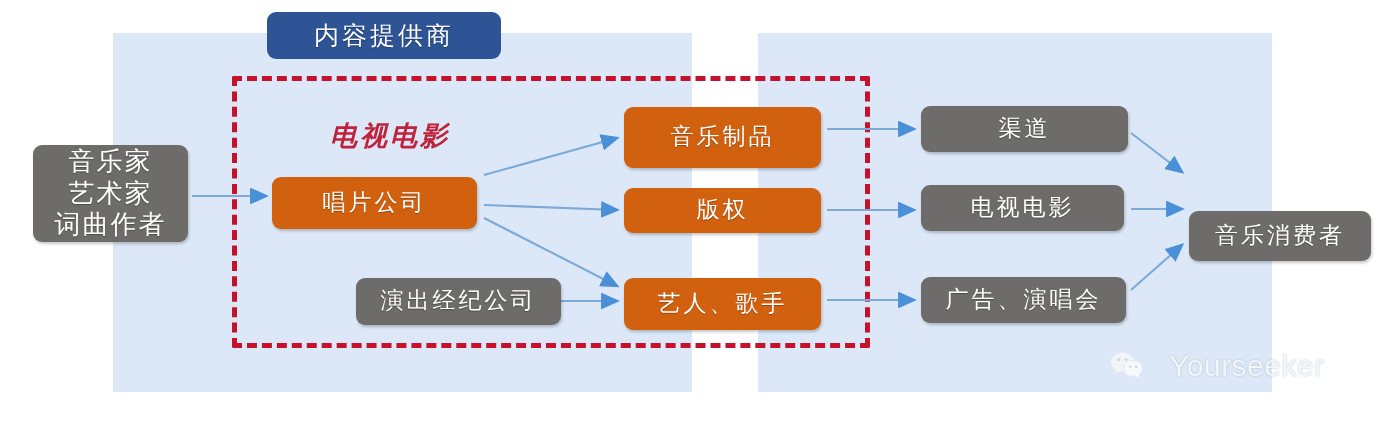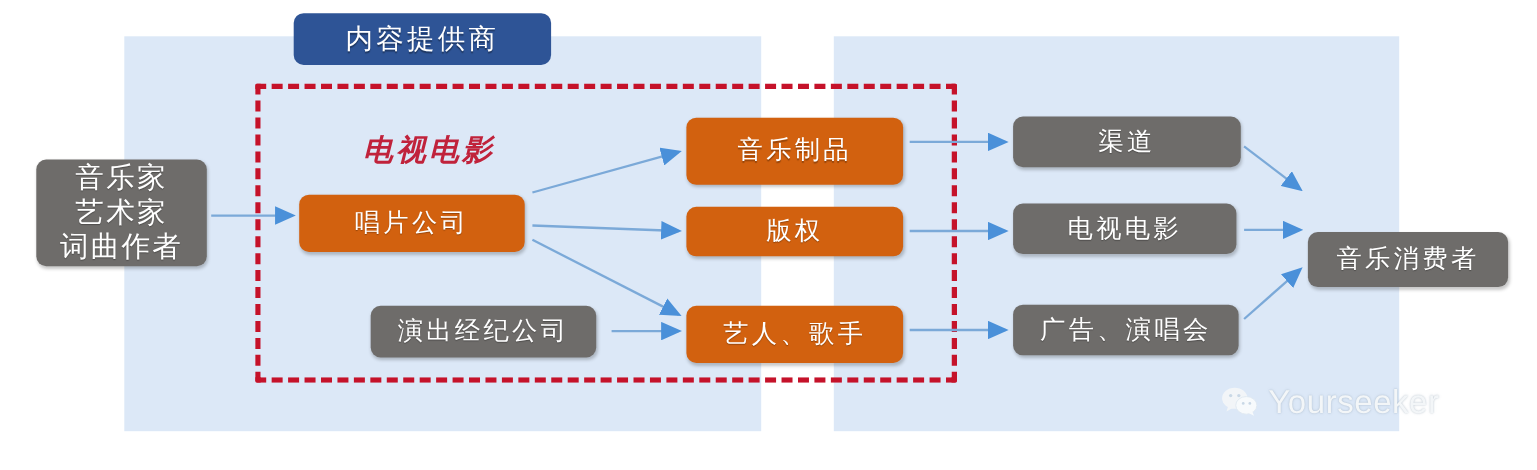--- a/index.html
+++ b/index.html
@@ -40,40 +40,40 @@
     font-size:23px;letter-spacing:3px;line-height:1.22;
     box-shadow:1px 2px 3px rgba(0,0,0,.22);
     text-shadow:0 1px 1px rgba(0,0,0,.30);
     text-align:center;
   }
   .node.grey{background:#6e6c6a;}
   .node.orange{background:#d2610f;}
 
   #node-artists{left:33px;top:145px;width:155px;height:97px;font-size:26px;letter-spacing:2px;}
   #node-label{left:272px;top:177px;width:205px;height:52px;}
-  #node-agency{left:337px;top:278px;width:205px;height:47px;}
+  #node-agency{left:356px;top:278px;width:205px;height:47px;}
   #node-products{left:624px;top:107px;width:197px;height:61px;}
   #node-copyright{left:624px;top:188px;width:197px;height:45px;}
   #node-artist-singer{left:624px;top:278px;width:197px;height:52px;}
   #node-channel{left:921px;top:106px;width:207px;height:46px;text-align:center;}
   #node-tvfilm{left:921px;top:185px;width:203px;height:46px;}
   #node-adconcert{left:921px;top:277px;width:205px;height:46px;}
   #node-consumer{left:1189px;top:183px;width:182px;height:50px;margin-top:28px;}
 
   
   #core-caption{
     position:absolute;left:330px;top:118px;
     color:#c0223b;font-size:27px;font-weight:bold;font-style:italic;
     letter-spacing:3px;white-space:nowrap;
   }
 
   
   #watermark{
     position:absolute;left:1110px;top:345px;height:42px;
-    display:flex;align-items:center;gap:9px;
+    display:flex;align-items:center;gap:25px;
     color:#f2f4f6;font-family:"Liberation Sans","DejaVu Sans",sans-serif;
     font-size:30px;letter-spacing:0.5px;
     text-shadow:0 0 2px rgba(120,140,160,.55);
   }
   #watermark .wm-text{color:#f3f6f8;}
 
   svg#arrows{position:absolute;left:0;top:0;width:1397px;height:427px;pointer-events:none;}
 </style>
 </head>
 <body>

